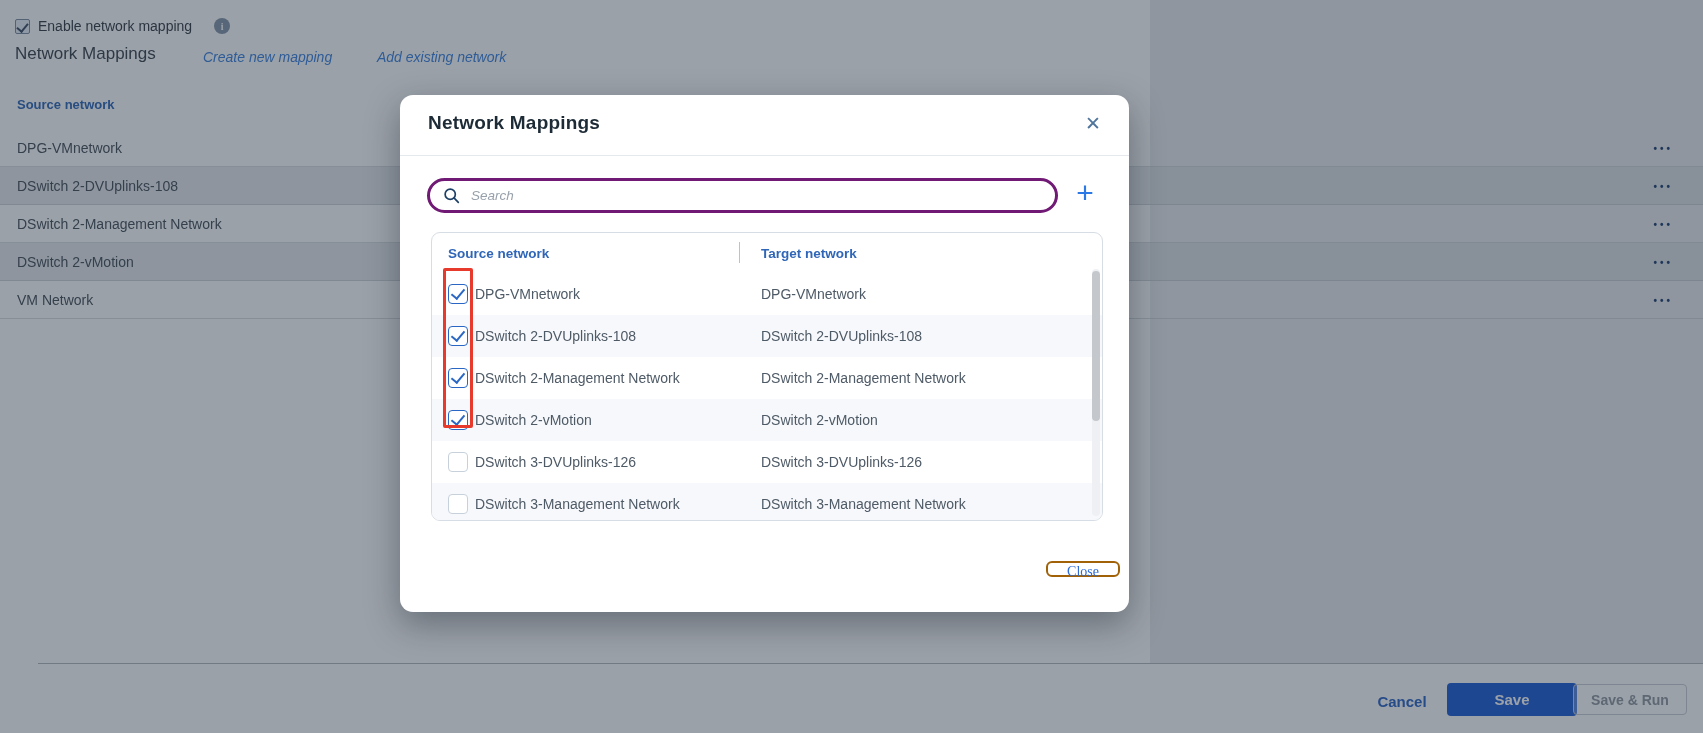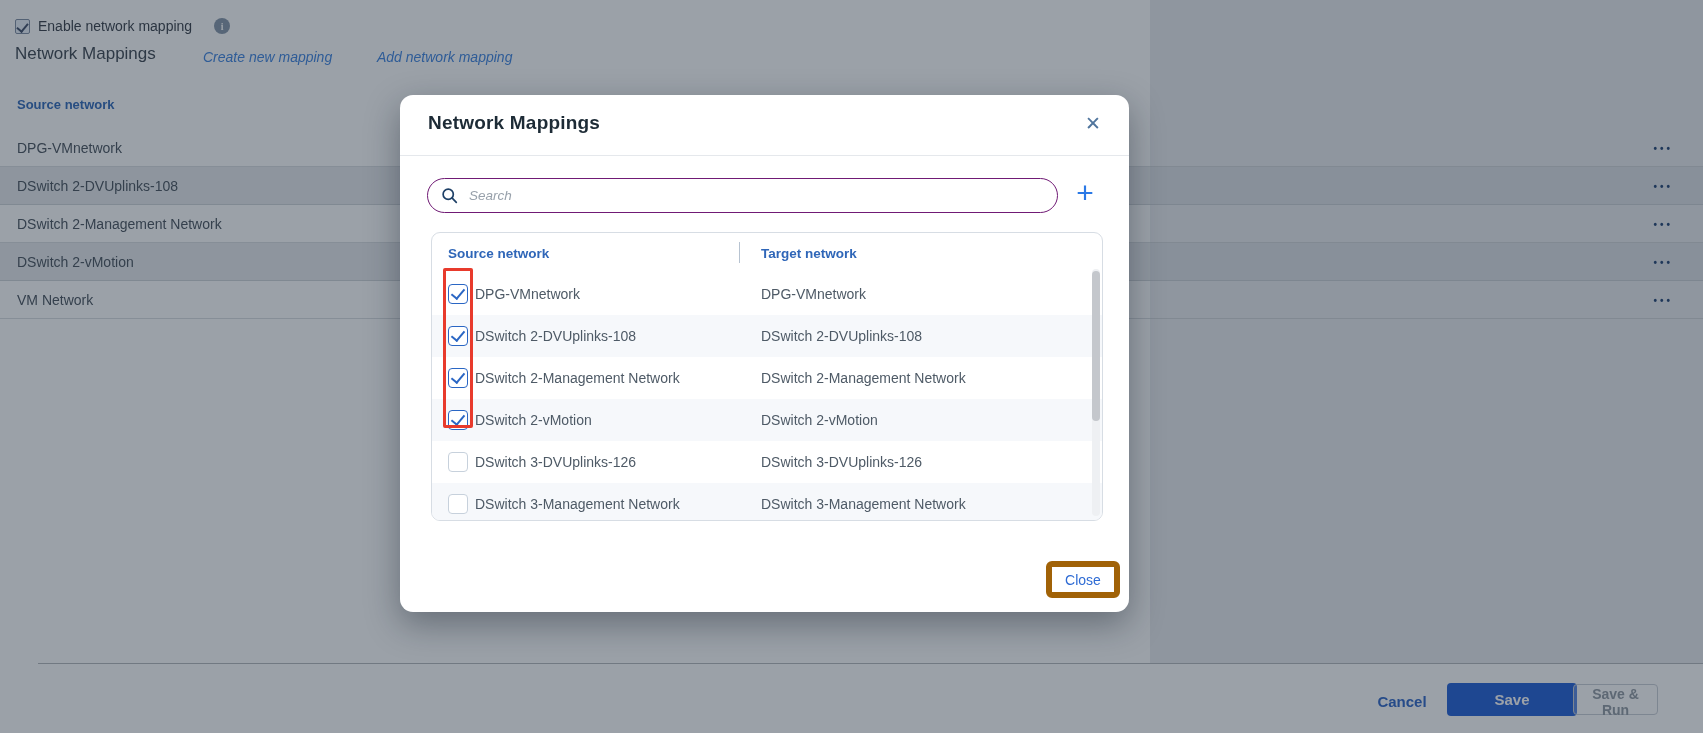--- a/index.html
+++ b/index.html
@@ -20,32 +20,32 @@
   .link-add{left:377px;}
   .src-col-header{position:absolute;left:17px;top:97px;font-size:13px;font-weight:bold;color:#2d66b8;}
   .bg-table{position:absolute;left:0;top:129px;width:1703px;}
   .bg-row{position:relative;height:38px;display:flex;align-items:center;border-bottom:1px solid rgba(185,191,199,0.55);box-sizing:border-box;}
   .bg-row.alt{background:rgba(208,213,220,0.5);}
   .bg-row-label{margin-left:17px;font-size:14px;color:#454f5a;}
   .bg-dots{position:absolute;right:30px;top:50%;transform:translateY(-50%);color:#1c3e70;font-size:10px;letter-spacing:3px;font-weight:bold;cursor:pointer;}
   .page-divider{position:absolute;left:38px;top:663px;width:1665px;height:1px;background:#b2b6bb;}
   .cancel-button{position:absolute;left:1360px;top:686px;width:84px;height:30px;border:none;background:transparent;font-size:15px;font-weight:bold;color:#2b63c6;font-family:inherit;cursor:pointer;}
   .save-button{position:absolute;left:1447px;top:683px;width:130px;height:33px;border:none;border-radius:4px;background:#1d5bd6;color:#fff;font-size:15px;font-weight:bold;font-family:inherit;cursor:pointer;}
-  .save-run-button{position:absolute;left:1573px;top:684px;width:85px;height:31px;border:1px solid #c9ced5;border-radius:4px;background:rgba(255,255,255,0.25);color:#8f97a0;font-size:14px;font-weight:bold;font-family:inherit;box-sizing:border-box;}
+  .save-run-button{position:absolute;left:1573px;top:684px;width:114px;height:31px;border:1px solid #c9ced5;border-radius:4px;background:rgba(255,255,255,0.25);color:#8f97a0;font-size:14px;font-weight:bold;font-family:inherit;box-sizing:border-box;}
 
   
   .overlay{position:absolute;inset:0;background:rgba(33,47,62,0.45);z-index:5;}
 
   
   .modal{position:absolute;left:400px;top:95px;width:729px;height:517px;background:#fff;border-radius:13px;
          box-shadow:0 12px 34px rgba(15,25,40,0.38);z-index:10;}
   .modal-title{position:absolute;left:28px;top:17px;font-size:19px;font-weight:bold;color:#1d2b36;letter-spacing:0.2px;}
   .close-icon{position:absolute;right:24px;top:15px;font-size:19px;color:#50759d;cursor:pointer;line-height:1;padding:4px;}
   .modal-divider{position:absolute;left:0;top:60px;width:729px;height:1px;background:#e5e8ec;}
-  .search-wrap{position:absolute;left:27px;top:83px;width:631px;height:35px;border:1px solid #701a75;border-radius:18px;box-sizing:border-box;display:flex;align-items:center;background:#fff;}
+  .search-wrap{position:absolute;left:27px;top:83px;width:631px;height:35px;border:3px solid #701a75;border-radius:18px;box-sizing:border-box;display:flex;align-items:center;background:#fff;}
   .search-icon{margin-left:13px;display:flex;align-items:center;}
   .search-input{flex:1;border:none;outline:none;background:transparent;margin-left:9px;margin-right:14px;font-size:13.5px;color:#333;font-family:inherit;}
   .search-input::placeholder{font-style:italic;color:#98a1ab;}
   .plus-icon{position:absolute;left:668px;top:81px;width:34px;height:34px;display:flex;align-items:center;justify-content:center;font-size:30px;font-weight:300;color:#2b79e6;cursor:pointer;line-height:1;}
 
   .modal-table{position:absolute;left:31px;top:137px;width:672px;height:289px;border:1px solid #d7dde4;border-radius:9px;box-sizing:border-box;overflow:hidden;background:#fff;}
   .mt-header{position:relative;height:40px;}
   .mt-col-source{position:absolute;left:16px;top:13px;font-size:13.5px;font-weight:bold;color:#2f66b8;}
   .mt-col-divider{position:absolute;left:307px;top:9px;width:1px;height:21px;background:#b7c3d1;}
   .mt-col-target{position:absolute;left:329px;top:13px;font-size:13.5px;font-weight:bold;color:#2f66b8;}
@@ -54,39 +54,39 @@
   .mt-checkbox{position:absolute;left:16px;top:11px;width:20px;height:20px;border:1px solid #c7d1dc;border-radius:4px;background:#fff;box-sizing:border-box;cursor:pointer;}
   .mt-checkbox.checked{border:1.5px solid #2a66c4;}
   .mt-checkbox.checked::after{content:"";position:absolute;left:5px;top:1px;width:6px;height:11px;border-right:2px solid #2a66c4;border-bottom:2px solid #2a66c4;transform:rotate(40deg);}
   .mt-source{position:absolute;left:43px;top:50%;transform:translateY(-50%);font-size:14px;color:#4e5a66;}
   .mt-target{position:absolute;left:329px;top:50%;transform:translateY(-50%);font-size:14px;color:#4e5a66;}
   .scroll-track{position:absolute;right:2px;top:36px;bottom:4px;width:8px;border-radius:4px;background:#eef0f3;}
   .scroll-thumb{position:absolute;left:0;top:2px;width:8px;height:150px;border-radius:4px;background:#c4c7cc;cursor:grab;}
 
   .highlight-rect{position:absolute;left:43px;top:173px;width:30px;height:160px;border:3px solid #e83a2c;border-radius:2px;box-sizing:border-box;pointer-events:none;}
 
-  .modal-close-button{position:absolute;left:646px;top:466px;width:74px;height:37px;border:6px solid #a16207;border-radius:6px;background:#fff;color:#2e6bd4;font-size:14px;font-family:Liberation Sans, sans-serif;cursor:pointer;}
+  .modal-close-button{position:absolute;left:646px;top:466px;width:74px;height:16px;border:2px solid #a16207;border-radius:6px;background:#fff;color:#2e6bd4;font-size:14px;font-family:Liberation Serif, serif;cursor:pointer;}
 </style>
 </head>
 <body>
 
 <div class="screen">
 
   <div class="page">
     <div class="right-band"></div>
 
     <div class="enable-row">
       <span class="win-checkbox"></span>
       <span class="enable-label">Enable network mapping</span>
       <span class="info-icon">i</span>
     </div>
 
     <div class="page-title">Network Mappings</div>
     <span class="page-link link-create">Create new mapping</span>
-    <span class="page-link link-add">Add network mapping</span>
+    <span class="page-link link-add">Add existing network</span>
 
     <div class="src-col-header">Source network</div>
 
     <div class="bg-table">
         <div class="bg-row">
           <span class="bg-row-label">DPG-VMnetwork</span>
           <span class="bg-dots">•••</span>
         </div>
         <div class="bg-row alt">
           <span class="bg-row-label">DSwitch 2-DVUplinks-108</span>

